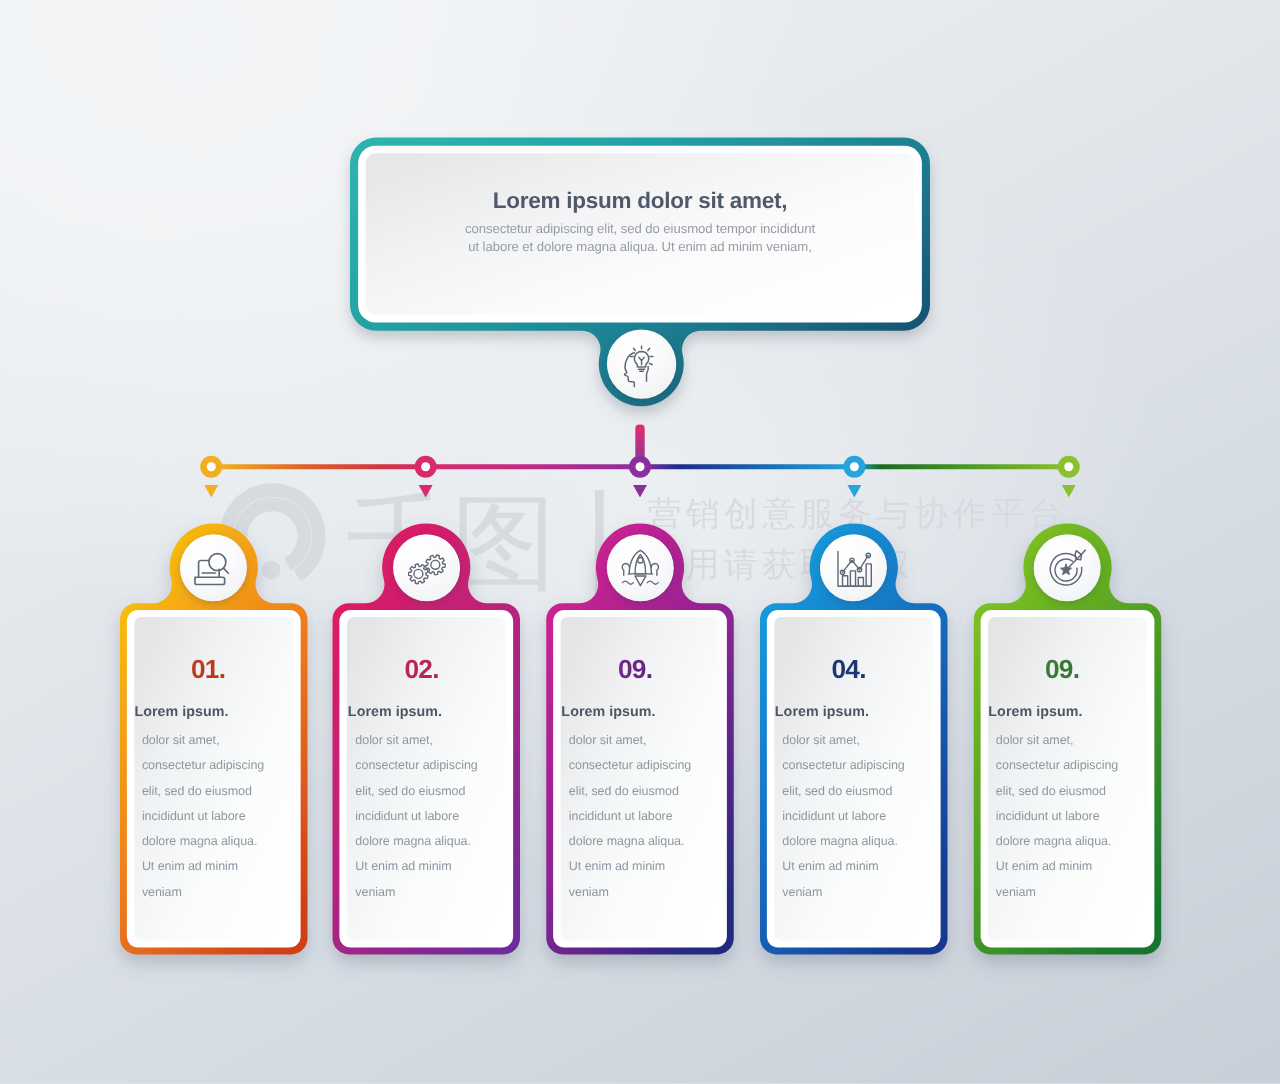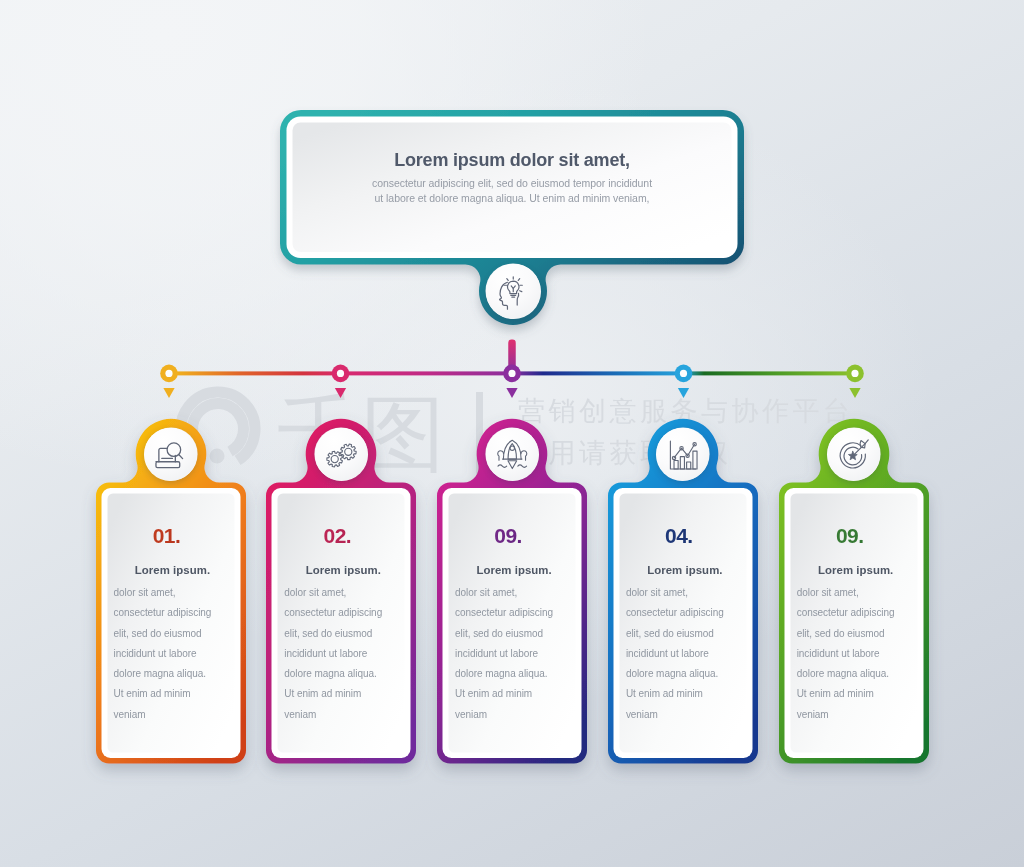--- a/index.html
+++ b/index.html
@@ -41,21 +41,21 @@
   
   .card{position:absolute;top:418px;width:142px;height:346px;}
   .card-shape{position:absolute;left:-14px;top:-8px;width:184px;height:372px;overflow:visible;}
   .icon-disc{position:absolute;left:48.5px;top:9.5px;width:53px;height:53px;border-radius:50%;
     background:radial-gradient(circle at 36% 24%, #ffffff 0%, #fbfbfc 46%, #eceef0 100%);
     box-shadow:0 2px 6px rgba(40,60,80,.22);}
   .icon-svg{position:absolute;left:59.5px;top:20.5px;width:31px;height:31px;}
   .card-num{position:absolute;left:0;right:0;top:106.5px;text-align:center;
     font-size:21px;font-weight:700;letter-spacing:-0.55px;line-height:21px;
     -webkit-background-clip:text;background-clip:text;color:transparent;}
-  .card-title{position:absolute;left:0;right:0;top:144.5px;text-align:center;
+  .card-title{position:absolute;left:0;right:0;top:144.5px;
     font-size:11.4px;font-weight:700;color:#4e5664;letter-spacing:.05px;line-height:14px;margin-left:12px;}
   .card-body{position:absolute;left:18px;right:18px;top:165px;
     font-size:10px;line-height:20.25px;color:#9097a1;letter-spacing:-0.05px;}
   .bl{white-space:nowrap;}
 </style>
 </head>
 <body>
 
 <div class="stage">
 

